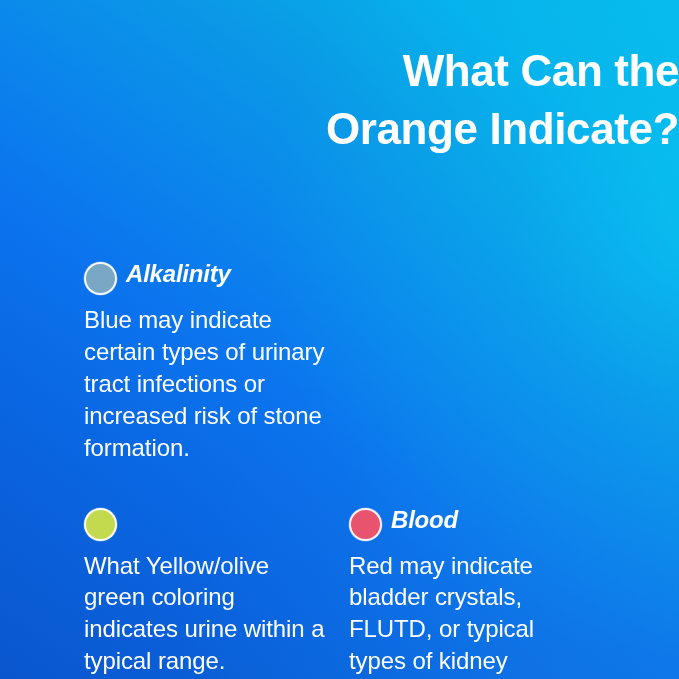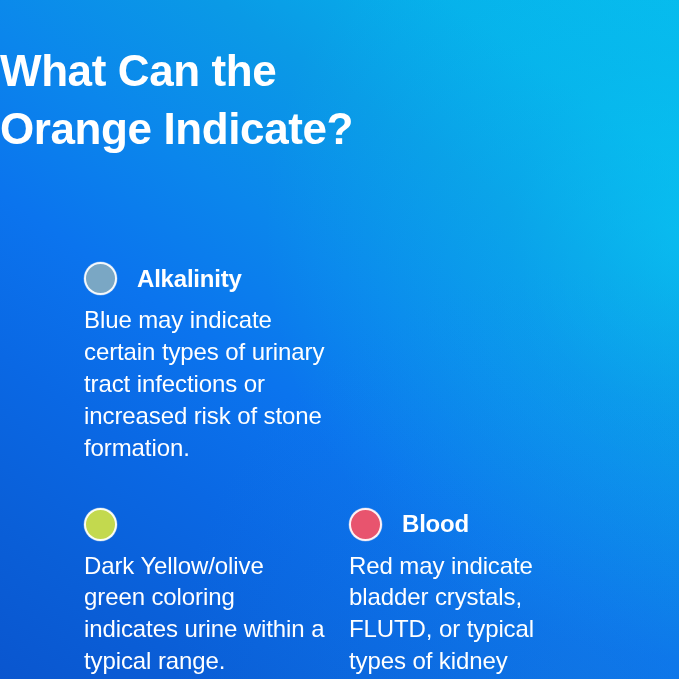--- a/index.html
+++ b/index.html
@@ -45,21 +45,21 @@
 
   .content {
     position:relative;
     z-index:2;
     width:100%;
     height:100%;
   }
 
   
   .title {
-    text-align:left;
+    text-align:right;
     color:#ffffff;
     font-size:44px;
     font-weight:bold;
     line-height:1.32;
     letter-spacing:-0.4px;
     padding-top:42px;
   }
   .title .line { display:block; }
 
   
@@ -70,23 +70,24 @@
     width:530px;
     display:grid;
     grid-template-columns:265px 265px;
     grid-row-gap:44px;
   }
 
   .item { padding-right:18px; }
 
   .item-head {
     display:flex;
-    align-items:center;
-    gap:20px;
+    align-items:flex-start;
+    gap:9px;
     margin-bottom:9px;
+    font-style:italic;
   }
 
   .swatch {
     width:33px;
     height:33px;
     border-radius:50%;
     flex:0 0 auto;
     border:2px solid rgba(255,255,255,0.92);
     box-shadow:0 0 0 0.5px rgba(255,255,255,0.35);
   }
@@ -128,21 +129,21 @@
         <div class="item-desc">Blue may indicate certain types of urinary tract infections or increased risk of stone formation.</div>
       </div>
 
       <div class="item">
       </div>
 
       <div class="item">
         <div class="item-head">
           <span class="swatch" style="background-color: rgb(195, 217, 78);"></span>
         </div>
-        <div class="item-desc">Dark Yellow/olive green coloring indicates urine within a typical range.</div>
+        <div class="item-desc">What Yellow/olive green coloring indicates urine within a typical range.</div>
       </div>
 
       <div class="item">
         <div class="item-head">
           <span class="swatch" style="background-color: rgb(232, 84, 110);"></span>
           <span class="item-title">Blood</span>
         </div>
         <div class="item-desc">Red may indicate bladder crystals, FLUTD, or typical types of kidney disease.</div>
       </div>
 

